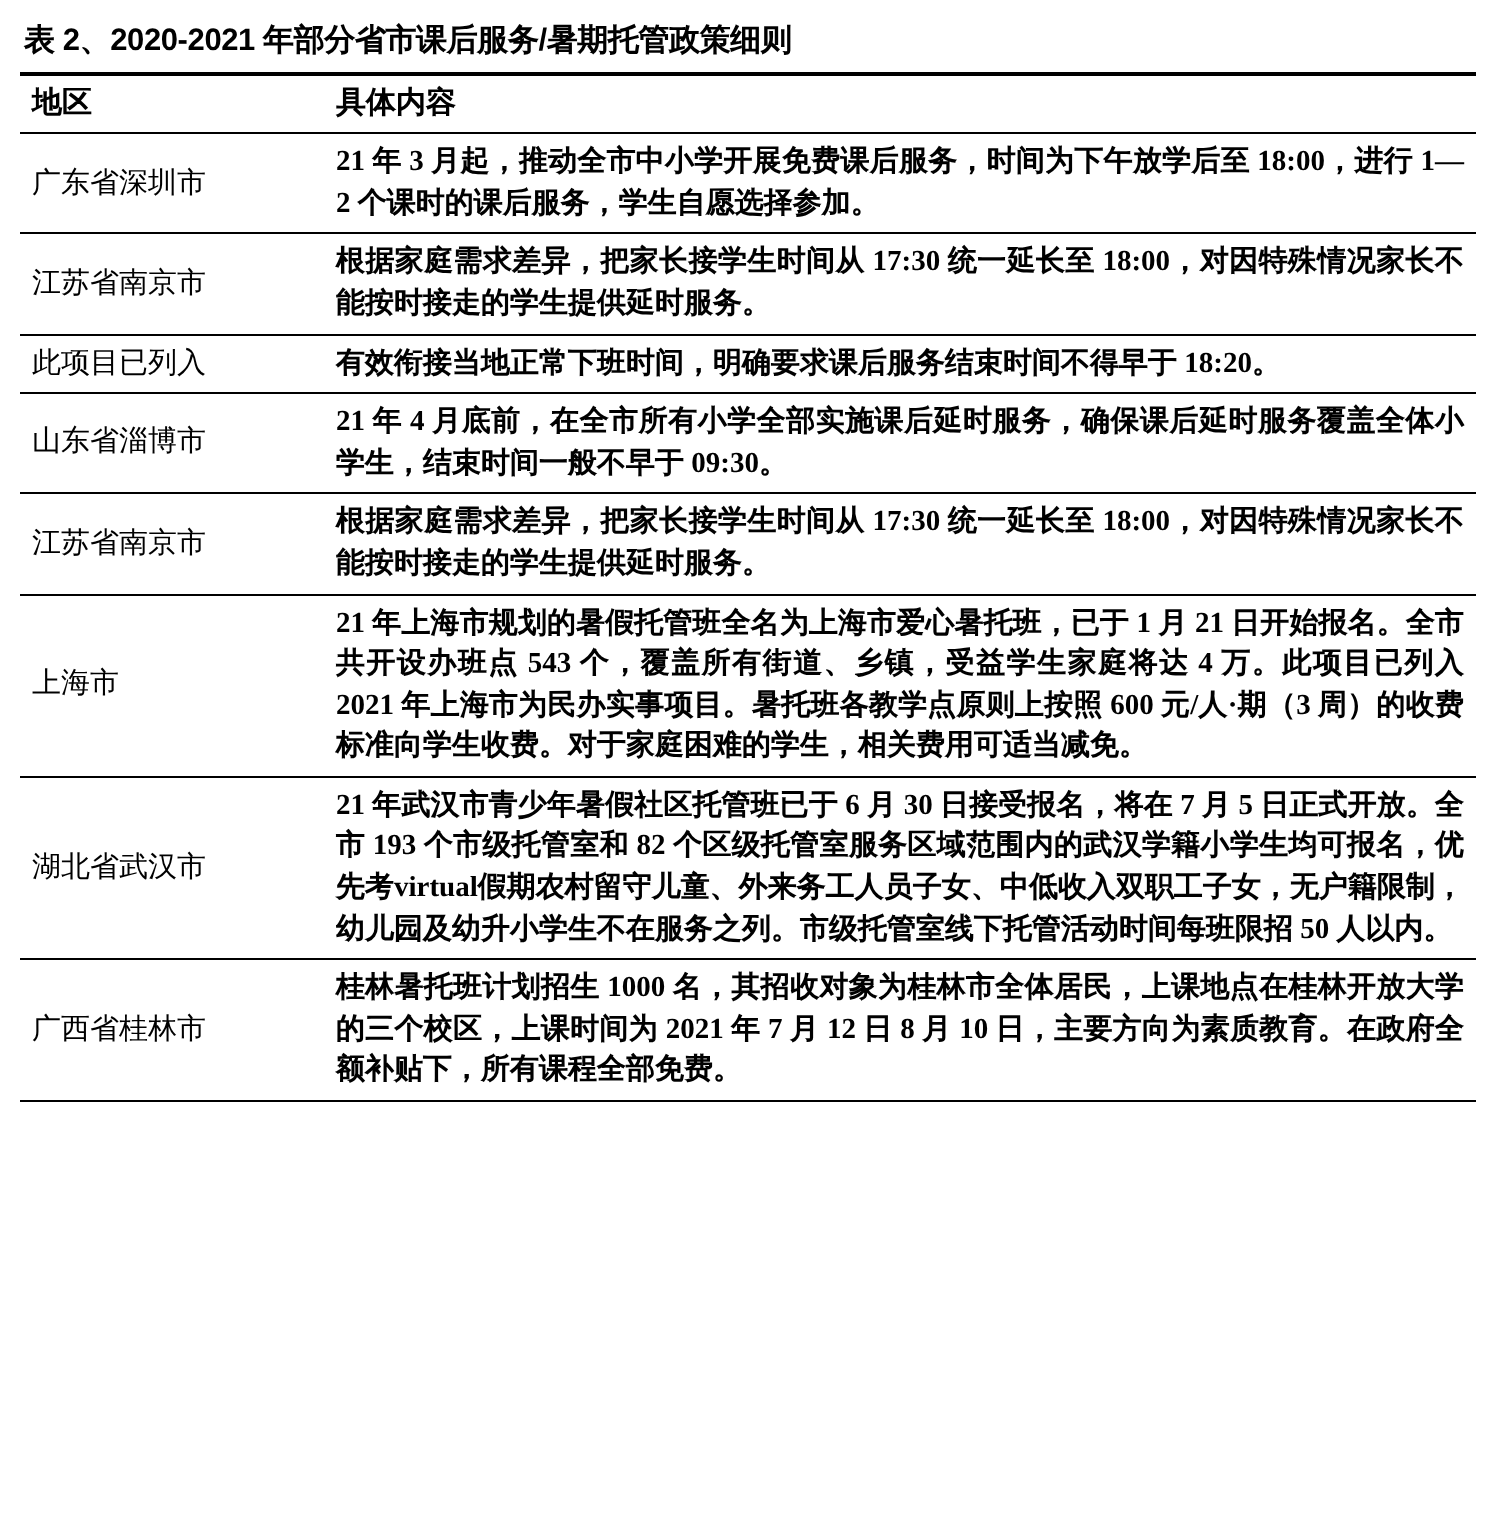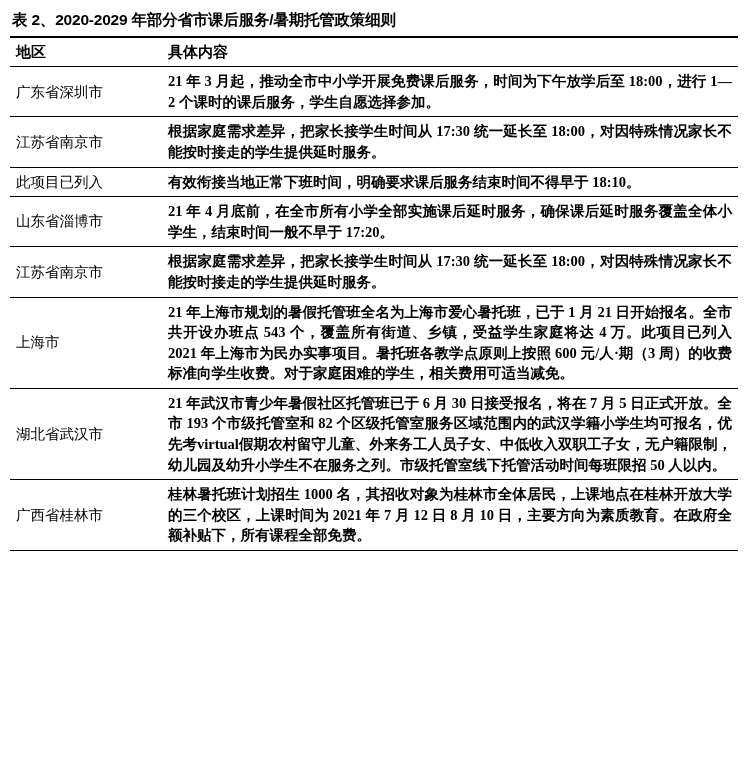--- a/index.html
+++ b/index.html
@@ -66,21 +66,21 @@
     font-weight: bold;
     padding: 6px 2px 0 2px;
     white-space: nowrap;
   }
 </style>
 </head>
 <body>
 
 <div class="page">
 
-  <div class="table-title">表 2、2020-2029 年部分省市课后服务/暑期托管政策细则</div>
+  <div class="table-title">表 2、2020-2021 年部分省市课后服务/暑期托管政策细则</div>
 
   <table class="policy">
     <colgroup>
       <col class="c-region">
       <col class="c-content">
     </colgroup>
     <thead>
       <tr>
         <th>地区</th>
         <th>具体内容</th>
@@ -90,25 +90,25 @@
       <tr>
         <td class="region">广东省深圳市</td>
         <td class="content">21 年 3 月起，推动全市中小学开展免费课后服务，时间为下午放学后至 18:00，进行 1—2 个课时的课后服务，学生自愿选择参加。</td>
       </tr>
       <tr>
         <td class="region">江苏省南京市</td>
         <td class="content">根据家庭需求差异，把家长接学生时间从 17:30 统一延长至 18:00，对因特殊情况家长不能按时接走的学生提供延时服务。</td>
       </tr>
       <tr>
         <td class="region">此项目已列入</td>
-        <td class="content">有效衔接当地正常下班时间，明确要求课后服务结束时间不得早于 18:10。</td>
+        <td class="content">有效衔接当地正常下班时间，明确要求课后服务结束时间不得早于 18:20。</td>
       </tr>
       <tr>
         <td class="region">山东省淄博市</td>
-        <td class="content">21 年 4 月底前，在全市所有小学全部实施课后延时服务，确保课后延时服务覆盖全体小学生，结束时间一般不早于 17:20。</td>
+        <td class="content">21 年 4 月底前，在全市所有小学全部实施课后延时服务，确保课后延时服务覆盖全体小学生，结束时间一般不早于 09:30。</td>
       </tr>
       <tr>
         <td class="region">江苏省南京市</td>
         <td class="content">根据家庭需求差异，把家长接学生时间从 17:30 统一延长至 18:00，对因特殊情况家长不能按时接走的学生提供延时服务。</td>
       </tr>
       <tr>
         <td class="region">上海市</td>
         <td class="content">21 年上海市规划的暑假托管班全名为上海市爱心暑托班，已于 1 月 21 日开始报名。全市共开设办班点 543 个，覆盖所有街道、乡镇，受益学生家庭将达 4 万。此项目已列入 2021 年上海市为民办实事项目。暑托班各教学点原则上按照 600 元/人·期（3 周）的收费标准向学生收费。对于家庭困难的学生，相关费用可适当减免。</td>
       </tr>
       <tr>

